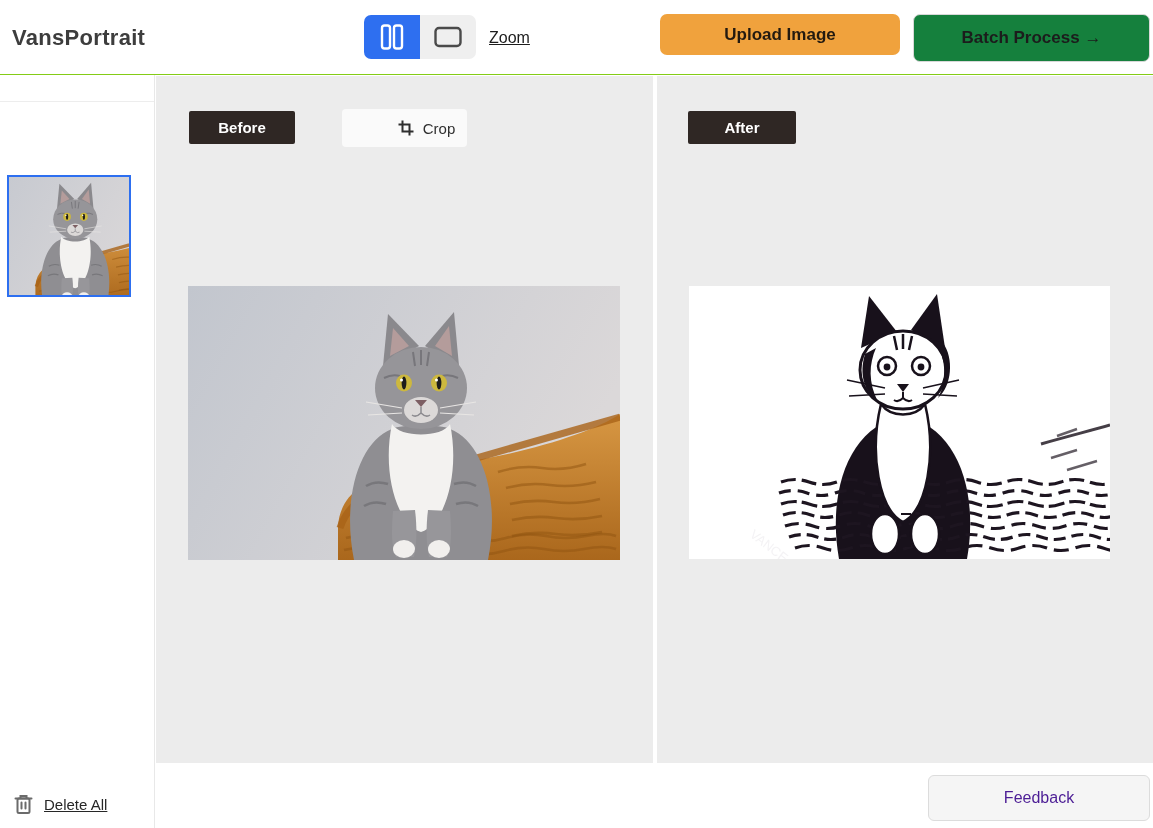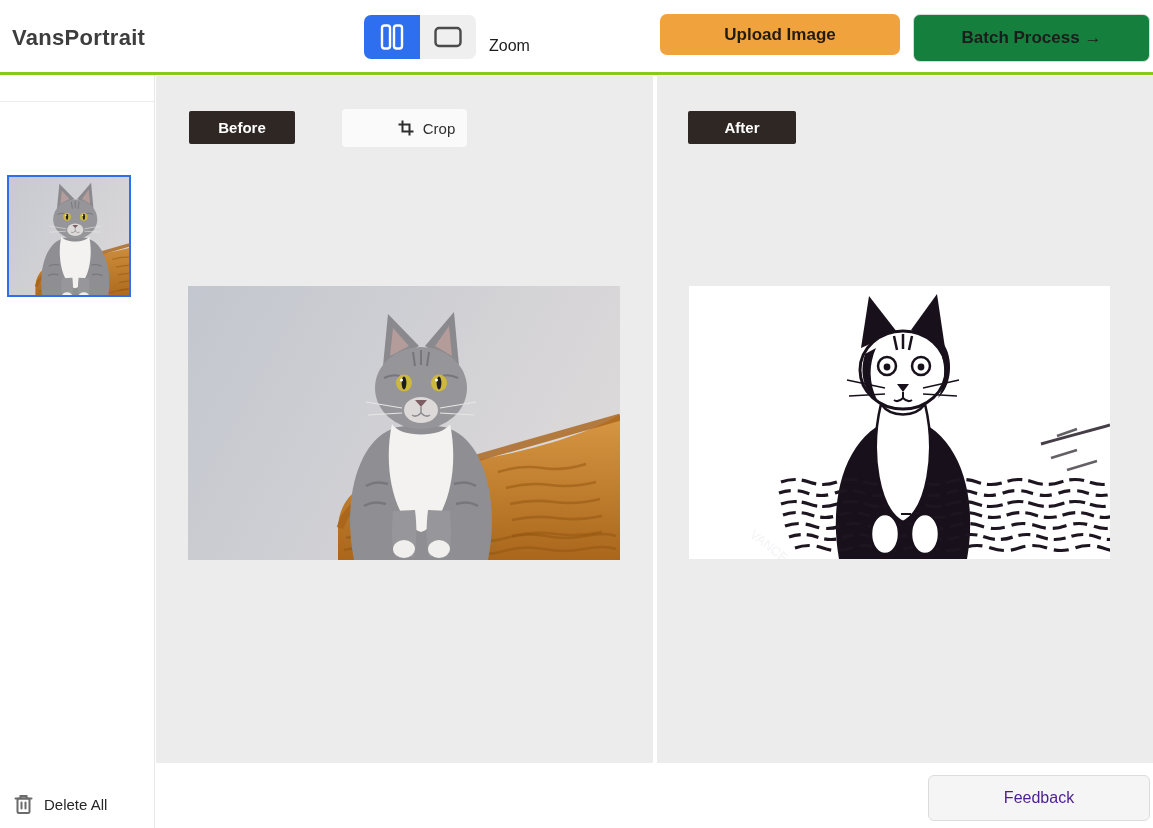--- a/index.html
+++ b/index.html
@@ -1,40 +1,40 @@
 <!DOCTYPE html>
 <html><head>
 <meta charset="utf-8">
 <style>
   * { margin:0; padding:0; box-sizing:border-box; }
   html,body { background:#fff; }
   body { font-family:"Liberation Sans", sans-serif; }
   .page { position:relative; width:1153px; height:828px; background:#fff; overflow:hidden; }
 
   
-  .header { position:absolute; left:0; top:0; width:1153px; height:75px; background:#fff; border-bottom:3px solid #84cc16; }
+  .header { position:absolute; left:0; top:0; width:1153px; height:75px; background:#fff; border-bottom:1px solid #84cc16; }
   .app-title { position:absolute; left:12px; top:0; height:75px; line-height:75px; font-size:22px; font-weight:bold; color:#3d3d3d; letter-spacing:.3px; }
   .seg { position:absolute; left:364px; top:15px; width:112px; height:44px; border-radius:7px; overflow:hidden; display:flex; }
   .seg-btn { width:56px; height:44px; display:flex; align-items:center; justify-content:center; cursor:pointer; }
   .seg-btn.active { background:#2e6ff0; }
   .seg-btn.idle { background:#efefef; }
-  .zoom-label { position:absolute; left:489px; top:8px; height:75px; line-height:75px; font-size:16px; color:#1c1c1c; }
+  .zoom-label { position:absolute; left:489px; top:0; height:75px; line-height:75px; font-size:16px; color:#1c1c1c;text-decoration:underline; }
   .zoom-select { position:absolute; left:565px; top:15px; width:88px; height:44px; border:1px solid #c9c9c9; border-radius:4px; background:#fff; display:flex; align-items:center; justify-content:space-between; padding:0 12px 0 15px; cursor:pointer; }
   .zoom-value { font-size:14px; color:#1f1f1f; }
   .btn-upload { position:absolute; left:660px; top:14px; width:240px; height:41px; background:#f0a23d; border:none; border-radius:7px; font-family:inherit; font-size:17px; font-weight:bold; color:#231a10; cursor:pointer; }
   .btn-batch { position:absolute; left:913px; top:14px; width:237px; height:48px; background:#15803d; border:1px solid #d8d8d8; border-radius:7px; font-family:inherit; font-size:17px; font-weight:bold; color:#1c1c1c; cursor:pointer; }
 
   
   .sidebar { position:absolute; left:0; top:75px; width:155px; height:753px; background:#fff; border-right:1px solid #e8e8e8; }
   .history-title { display:block; text-align:center; padding-top:27px; font-size:15px; color:#565656; }
   .sidebar-divider { margin-top:26px; border-bottom:1px solid #ededed; }
   .thumb { position:absolute; left:7px; top:100px; width:124px; height:122px; border:2px solid #2d6ff0; background:#cfd2d8; cursor:pointer; }
   .thumb svg { display:block; width:100%; height:100%; }
   .delete-all { position:absolute; left:14px; bottom:13px; display:flex; align-items:center; gap:11px; cursor:pointer; }
-  .delete-all span.lbl { font-size:15px; color:#272727; }
+  .delete-all span.lbl { font-size:15px; color:#272727;text-decoration:underline; }
 
   
   .main { position:absolute; left:156px; top:76px; width:997px; height:687px; display:flex; }
   .panel { position:relative; background:#ececec; height:100%; }
   .panel.left { width:497px; }
   .panel.right { flex:1;padding-left:14px; }
   .panel-gap { width:4px; background:#fff; height:100%; }
   .badge { position:absolute; top:35px; width:106px; height:33px; background:#2f2724; color:#fff; font-size:15px; font-weight:bold; display:flex; align-items:center; justify-content:center; border-radius:2px; }
   .badge.before { left:33px; }
   .badge.after { left:31px; width:108px; }

